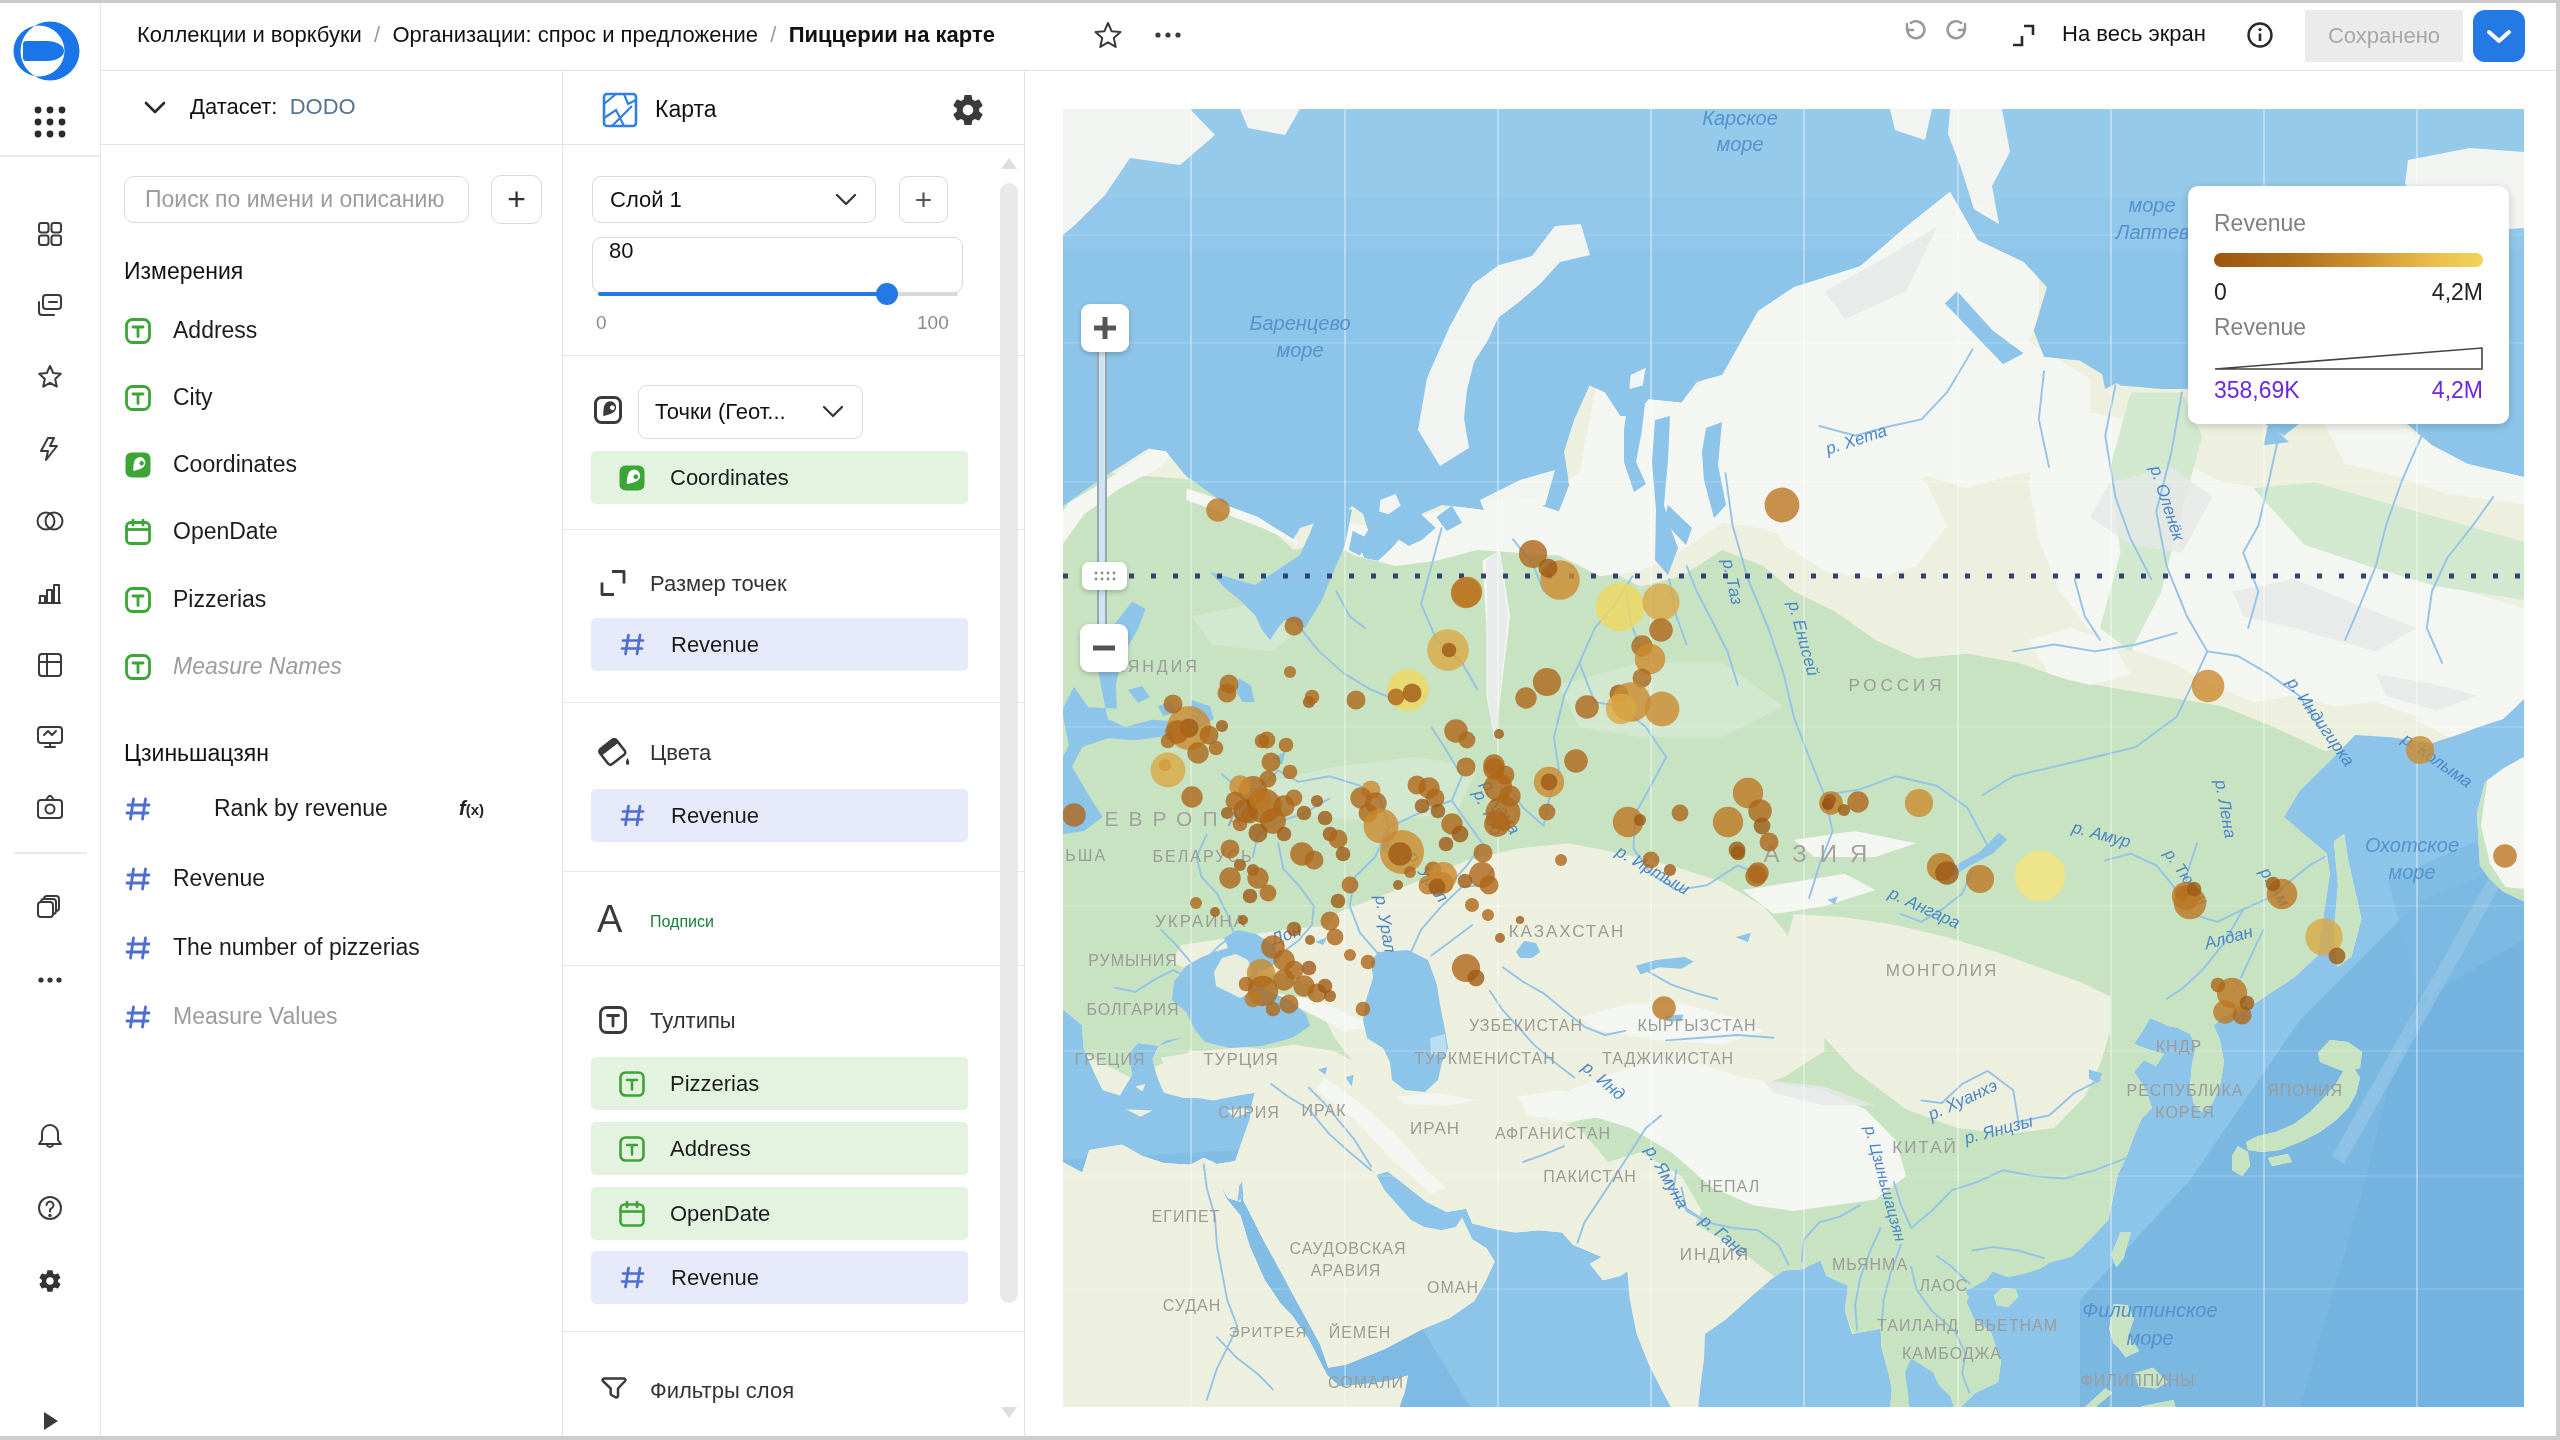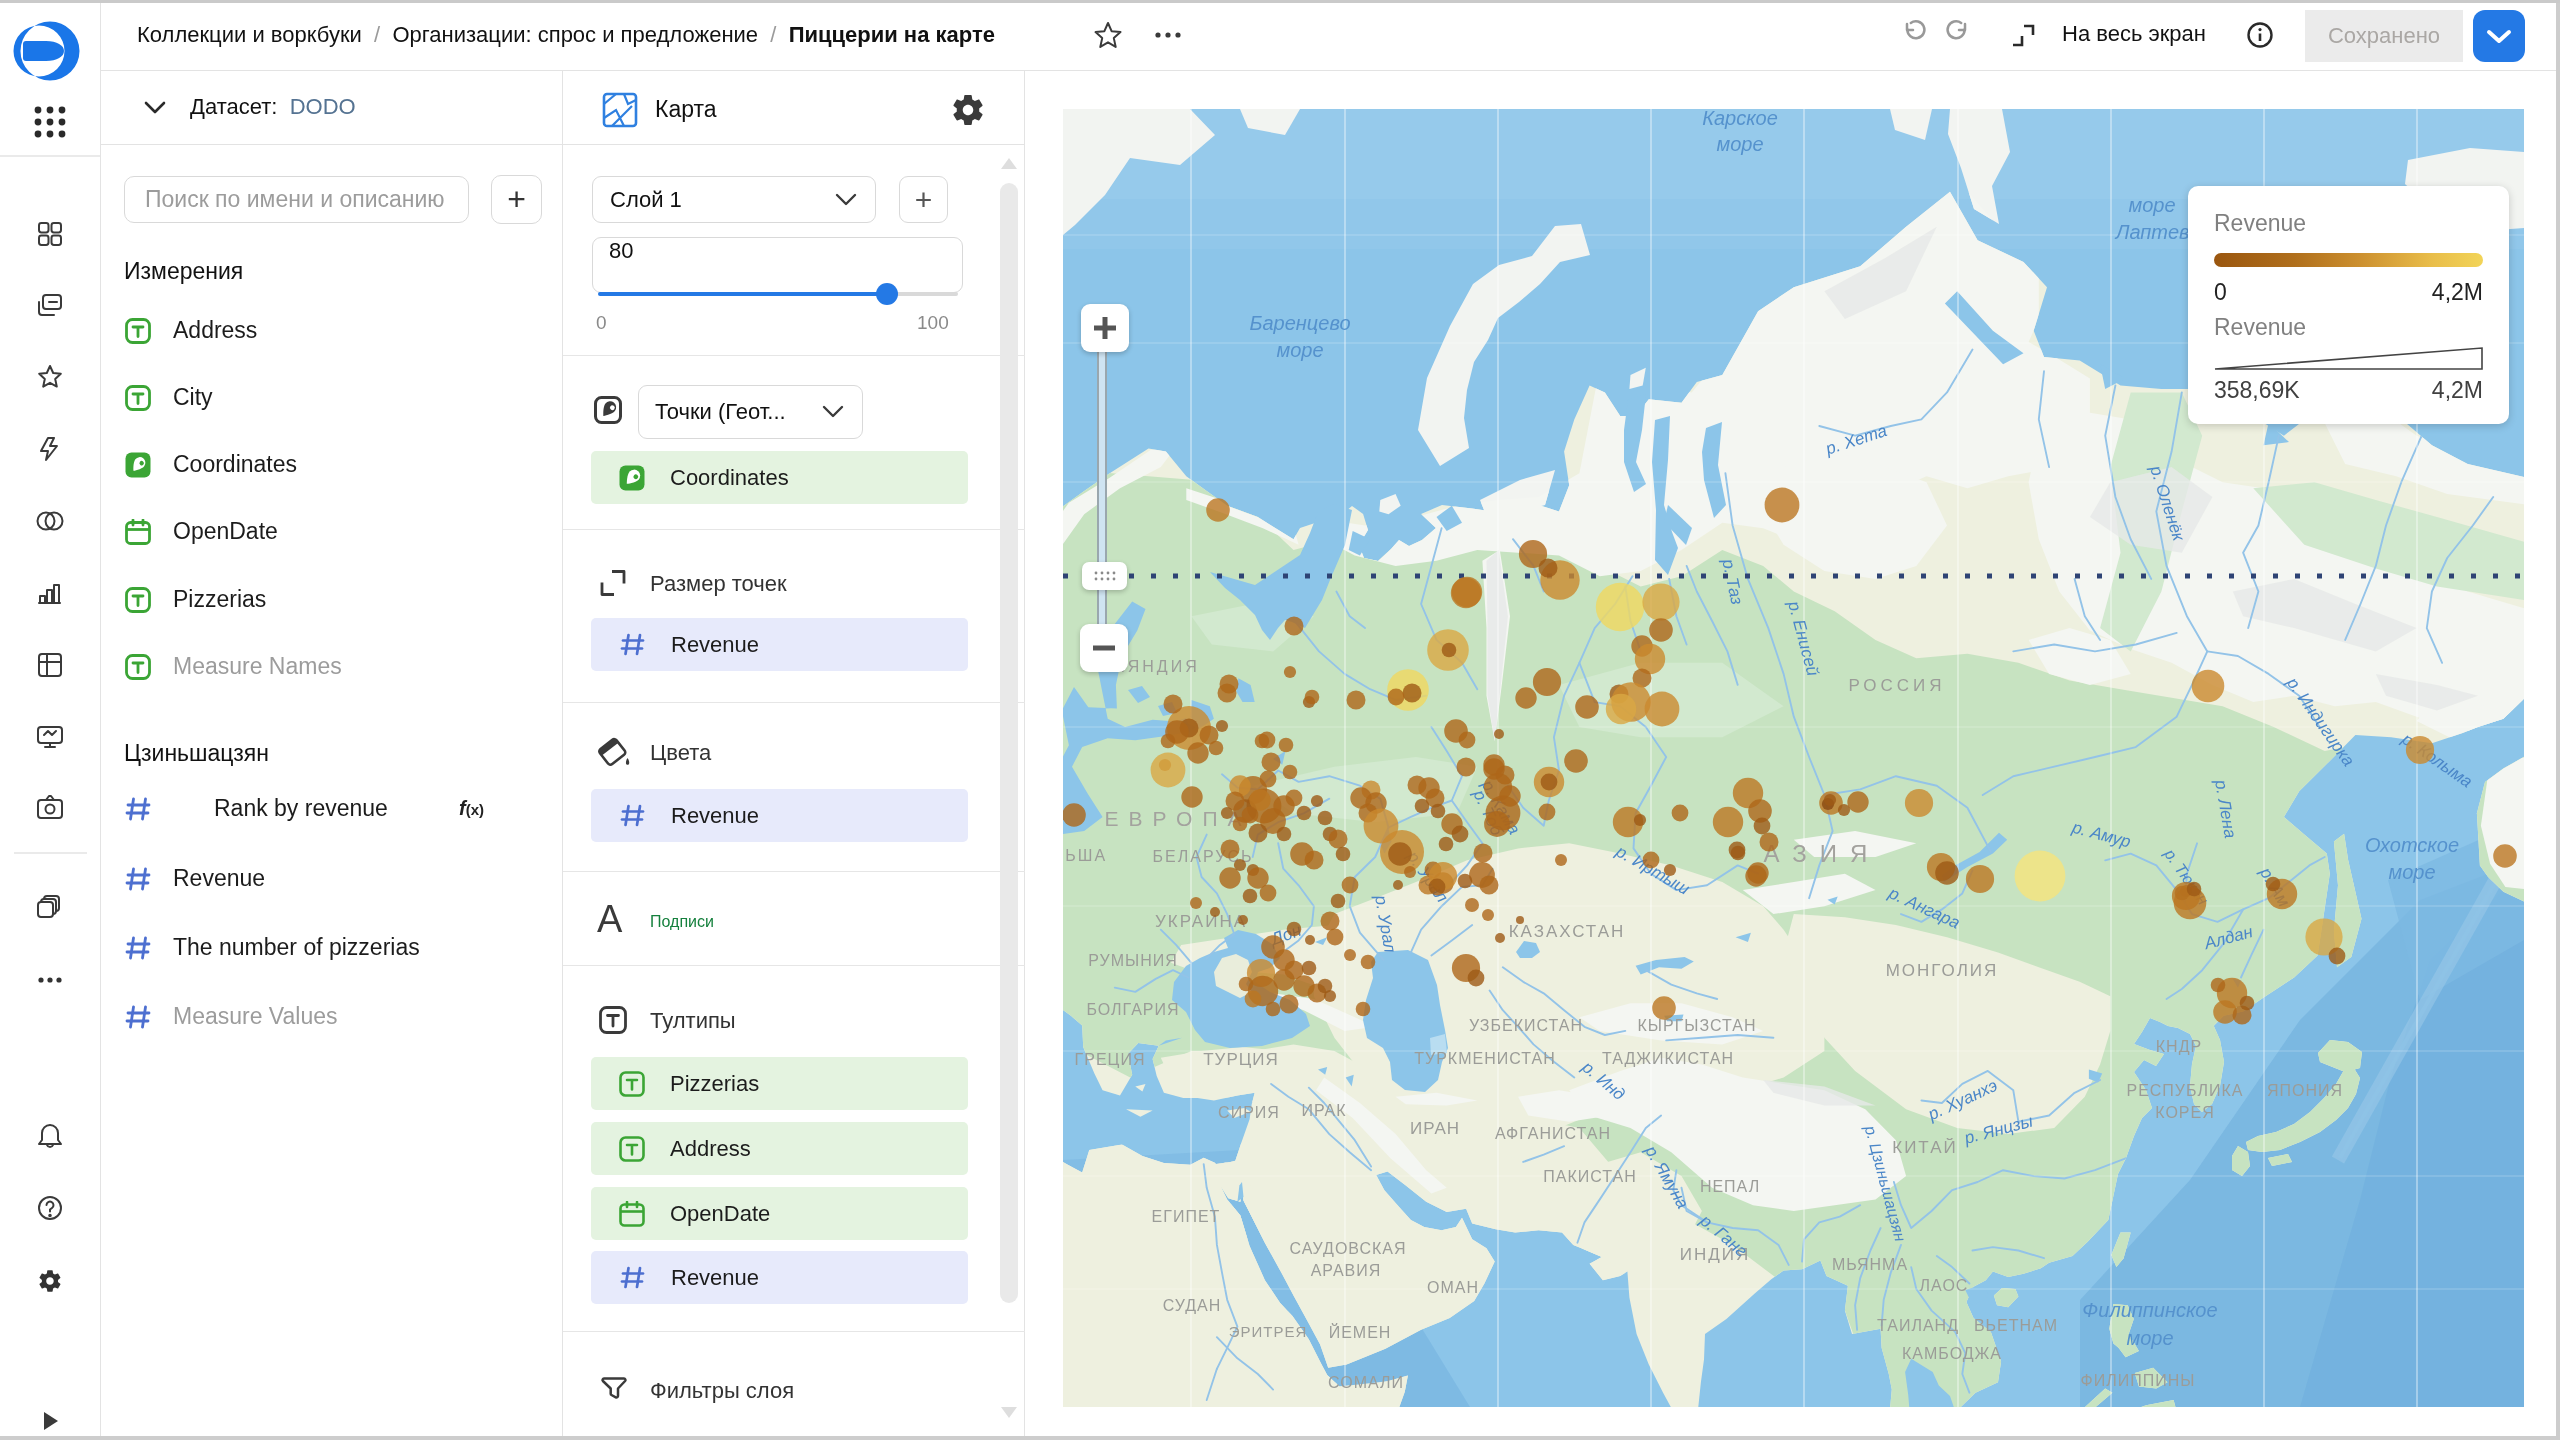--- a/index.html
+++ b/index.html
@@ -179,21 +179,21 @@
 <div class="abs row-t" style="left:173px;top:518px;">OpenDate</div>
 <svg class="abs" style="left:125px;top:587px" width="26" height="26" xmlns="http://www.w3.org/2000/svg">
     <rect x="1.5" y="1.5" width="23" height="23" rx="6" fill="none" stroke="#3ba535" stroke-width="2.8"></rect>
     <path d="M8 9 h10 M13 9 v9.5" stroke="#3ba535" stroke-width="2.8" fill="none" stroke-linecap="round"></path>
   </svg>
 <div class="abs row-t" style="left:173px;top:586px;">Pizzerias</div>
 <svg class="abs" style="left:125px;top:654px" width="26" height="26" xmlns="http://www.w3.org/2000/svg">
     <rect x="1.5" y="1.5" width="23" height="23" rx="6" fill="none" stroke="#3ba535" stroke-width="2.8"></rect>
     <path d="M8 9 h10 M13 9 v9.5" stroke="#3ba535" stroke-width="2.8" fill="none" stroke-linecap="round"></path>
   </svg>
-<div class="abs row-t" style="left:173px;top:653px; color:#9c9c9c">Measure Names</div>
+<div class="abs row-t" style="left:173px;top:653px; font-style:italic;color:#9c9c9c">Measure Names</div>
 <div class="abs sec-h" style="left:124px;top:740px">Цзиньшацзян</div>
 <svg class="abs" style="left:124px;top:795px" width="28" height="28" xmlns="http://www.w3.org/2000/svg">
     <g stroke="#4d6fd0" stroke-width="2.8" stroke-linecap="round">
       <line x1="9.5" y1="4" x2="6.5" y2="24"></line>
       <line x1="21.5" y1="4" x2="18.5" y2="24"></line>
       <line x1="4" y1="10" x2="25" y2="10"></line>
       <line x1="3" y1="18" x2="24" y2="18"></line>
     </g>
   </svg>
 <div class="abs row-t" style="left:173px;top:795px;margin-left:41px;">Rank by revenue</div>
@@ -904,18 +904,18 @@
 <div style="font-size:23px;color:#808080">Revenue</div>
 <div style="margin-top:16px;height:14px;border-radius:7px;background:linear-gradient(90deg,#9a560f,#b06f1c 30%,#cd9130 55%,#e8bc49 80%,#f2d458)"></div>
 <div style="margin-top:12px;display:flex;justify-content:space-between;font-size:23px;color:#222">
       <span>0</span>
       <span>4,2M</span>
     </div>
 <div style="margin-top:8px;font-size:23px;color:#808080">Revenue</div>
 <svg width="270" height="26" xmlns="http://www.w3.org/2000/svg" style="margin-top:4px">
       <path d="M1 24 L268 3 L268 24 Z" fill="#fff" stroke="#444" stroke-width="1.6"></path>
     </svg>
-<div style="margin-top:2px;display:flex;justify-content:space-between;font-size:23px;color:#404040">
+<div style="margin-top:2px;display:flex;justify-content:space-between;font-size:23px;color:#6d28d9">
       <span>358,69K</span>
       <span>4,2M</span>
     </div>
 </div>
 <div class="abs" style="left:2556px;top:3px;width:4px;height:1437px;background:#cdcdcd"></div>
 <div class="abs" style="left:0;top:1436px;width:2560px;height:4px;background:#cdcdcd"></div>
 </body></html>

